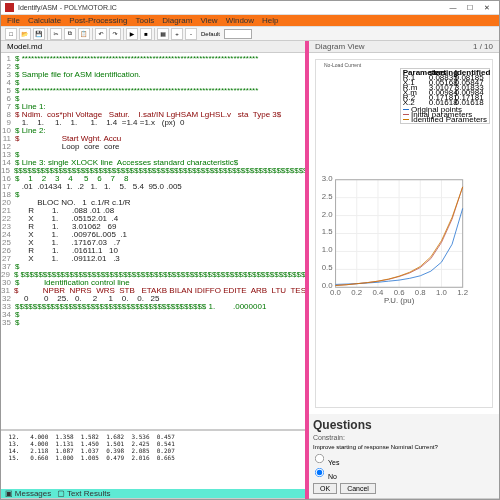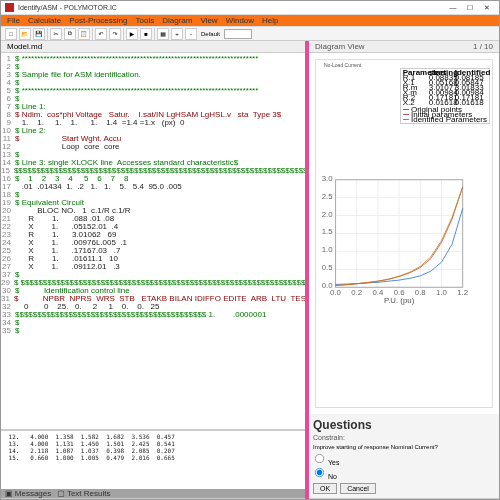--- a/index.html
+++ b/index.html
@@ -33,21 +33,21 @@
 .dlg label { font-size:7px; display:block; }
 .dlg .btns { margin-top:3px; display:flex; gap:3px; }
 .dlg button { font-size:7px; padding:1px 6px; border:1px solid #999; background:#eee; }
 .dgm-tab { height:12px; background:#eee; display:flex; align-items:center; padding:0 6px; border-bottom:1px solid #ccc; font-size:7px; color:#555;gap:31px; }
 .dgm-body { flex:1; padding:6px; background:#fff; overflow:hidden; }
 .chart { width:100%; height:100%; border:1px solid #ddd; background:#fff; position:relative; }
 .chart-title { position:absolute; top:2px; left:8px; font-size:5px; color:#555; }
 .chart svg { width:100%; height:100%; }
 .legend-box { position:absolute; top:8px; right:2px; background:#fff; border:1px solid #ccc; padding:1px 2px; font-size:4px; line-height:5px; }
 .bottom { height:70px; border-top:2px solid #ccc; display:flex; flex-direction:column; }
-.msg-tab { height:10px; background:#a3a3a3; display:flex; align-items:center; gap:6px; padding:0 4px; font-size:6px; color:#333; border-bottom:1px solid #ccc; }
+.msg-tab { height:10px; background:#5eead4; display:flex; align-items:center; gap:6px; padding:0 4px; font-size:6px; color:#333; border-bottom:1px solid #ccc; }
 .msg-body { flex:1; overflow:auto; background:#fff; padding:2px 4px; font-family:Consolas,monospace; font-size:6px; white-space:pre; color:#222; }
 .status { height:12px; background:#f4f4f4; border-top:1px solid #ccc; display:flex; align-items:center; padding:0 6px; font-size:6px; color:#444; }
 .status .spin { width:8px; height:8px; border:1px solid #999; border-top-color:#333; border-radius:50%; margin-right:4px; }
 input[type=radio] { margin-right:2px; transform:scale(0.7); }
 </style>
 </head>
 <body>
 
 <div class="window">
   <div class="titlebar">
@@ -110,21 +110,20 @@
           <div class="ln"><span class="no">9</span><span class="tx ">   1.    1.     1.    1.      1.    1.4  =1.4 =1.x   (px)  0</span></div>
           <div class="ln"><span class="no">10</span><span class="tx c">$ Line 2:</span></div>
           <div class="ln"><span class="no">11</span><span class="tx r">$                   Start Wght. Accu</span></div>
           <div class="ln"><span class="no">12</span><span class="tx ">                     Loop  core  core</span></div>
           <div class="ln"><span class="no">13</span><span class="tx c">$</span></div>
           <div class="ln"><span class="no">14</span><span class="tx c">$ Line 3: single XLOCK line  Accesses standard characteristic$</span></div>
           <div class="ln"><span class="no">15</span><span class="tx c">$$$$$$$$$$$$$$$$$$$$$$$$$$$$$$$$$$$$$$$$$$$$$$$$$$$$$$$$$$$$$$$$$$$$$$$$$$$$</span></div>
           <div class="ln"><span class="no">16</span><span class="tx c">$    1    2    3    4     5    6    7    8</span></div>
           <div class="ln"><span class="no">17</span><span class="tx ">   .01  .01434  1.  .2   1.   1.    5.   5.4  95.0 .005</span></div>
           <div class="ln"><span class="no">18</span><span class="tx c">$</span></div>
-          <div class="ln"><span class="no">19</span><span class="tx c">$ Equivalent Circuit</span></div>
           <div class="ln"><span class="no">20</span><span class="tx ">          BLOC NO.   1  c.1/R c.1/R</span></div>
           <div class="ln"><span class="no">21</span><span class="tx ">      R        1.      .088 .01 .08</span></div>
           <div class="ln"><span class="no">22</span><span class="tx ">      X        1.      .05152.01  .4</span></div>
           <div class="ln"><span class="no">23</span><span class="tx ">      R        1.      3.01062   69</span></div>
           <div class="ln"><span class="no">24</span><span class="tx ">      X        1.      .00976L.005  .1</span></div>
           <div class="ln"><span class="no">25</span><span class="tx ">      X        1.      .17167.03   .7</span></div>
           <div class="ln"><span class="no">26</span><span class="tx ">      R        1.      .01611.1   10</span></div>
           <div class="ln"><span class="no">27</span><span class="tx ">      X        1.      .09112.01   .3</span></div>
           <div class="ln"><span class="no">37</span><span class="tx c">$</span></div>
           <div class="ln"><span class="no">29</span><span class="tx c">$ $$$$$$$$$$$$$$$$$$$$$$$$$$$$$$$$$$$$$$$$$$$$$$$$$$$$$$$$$$$$$$$$$$$$$$$$$</span></div>

